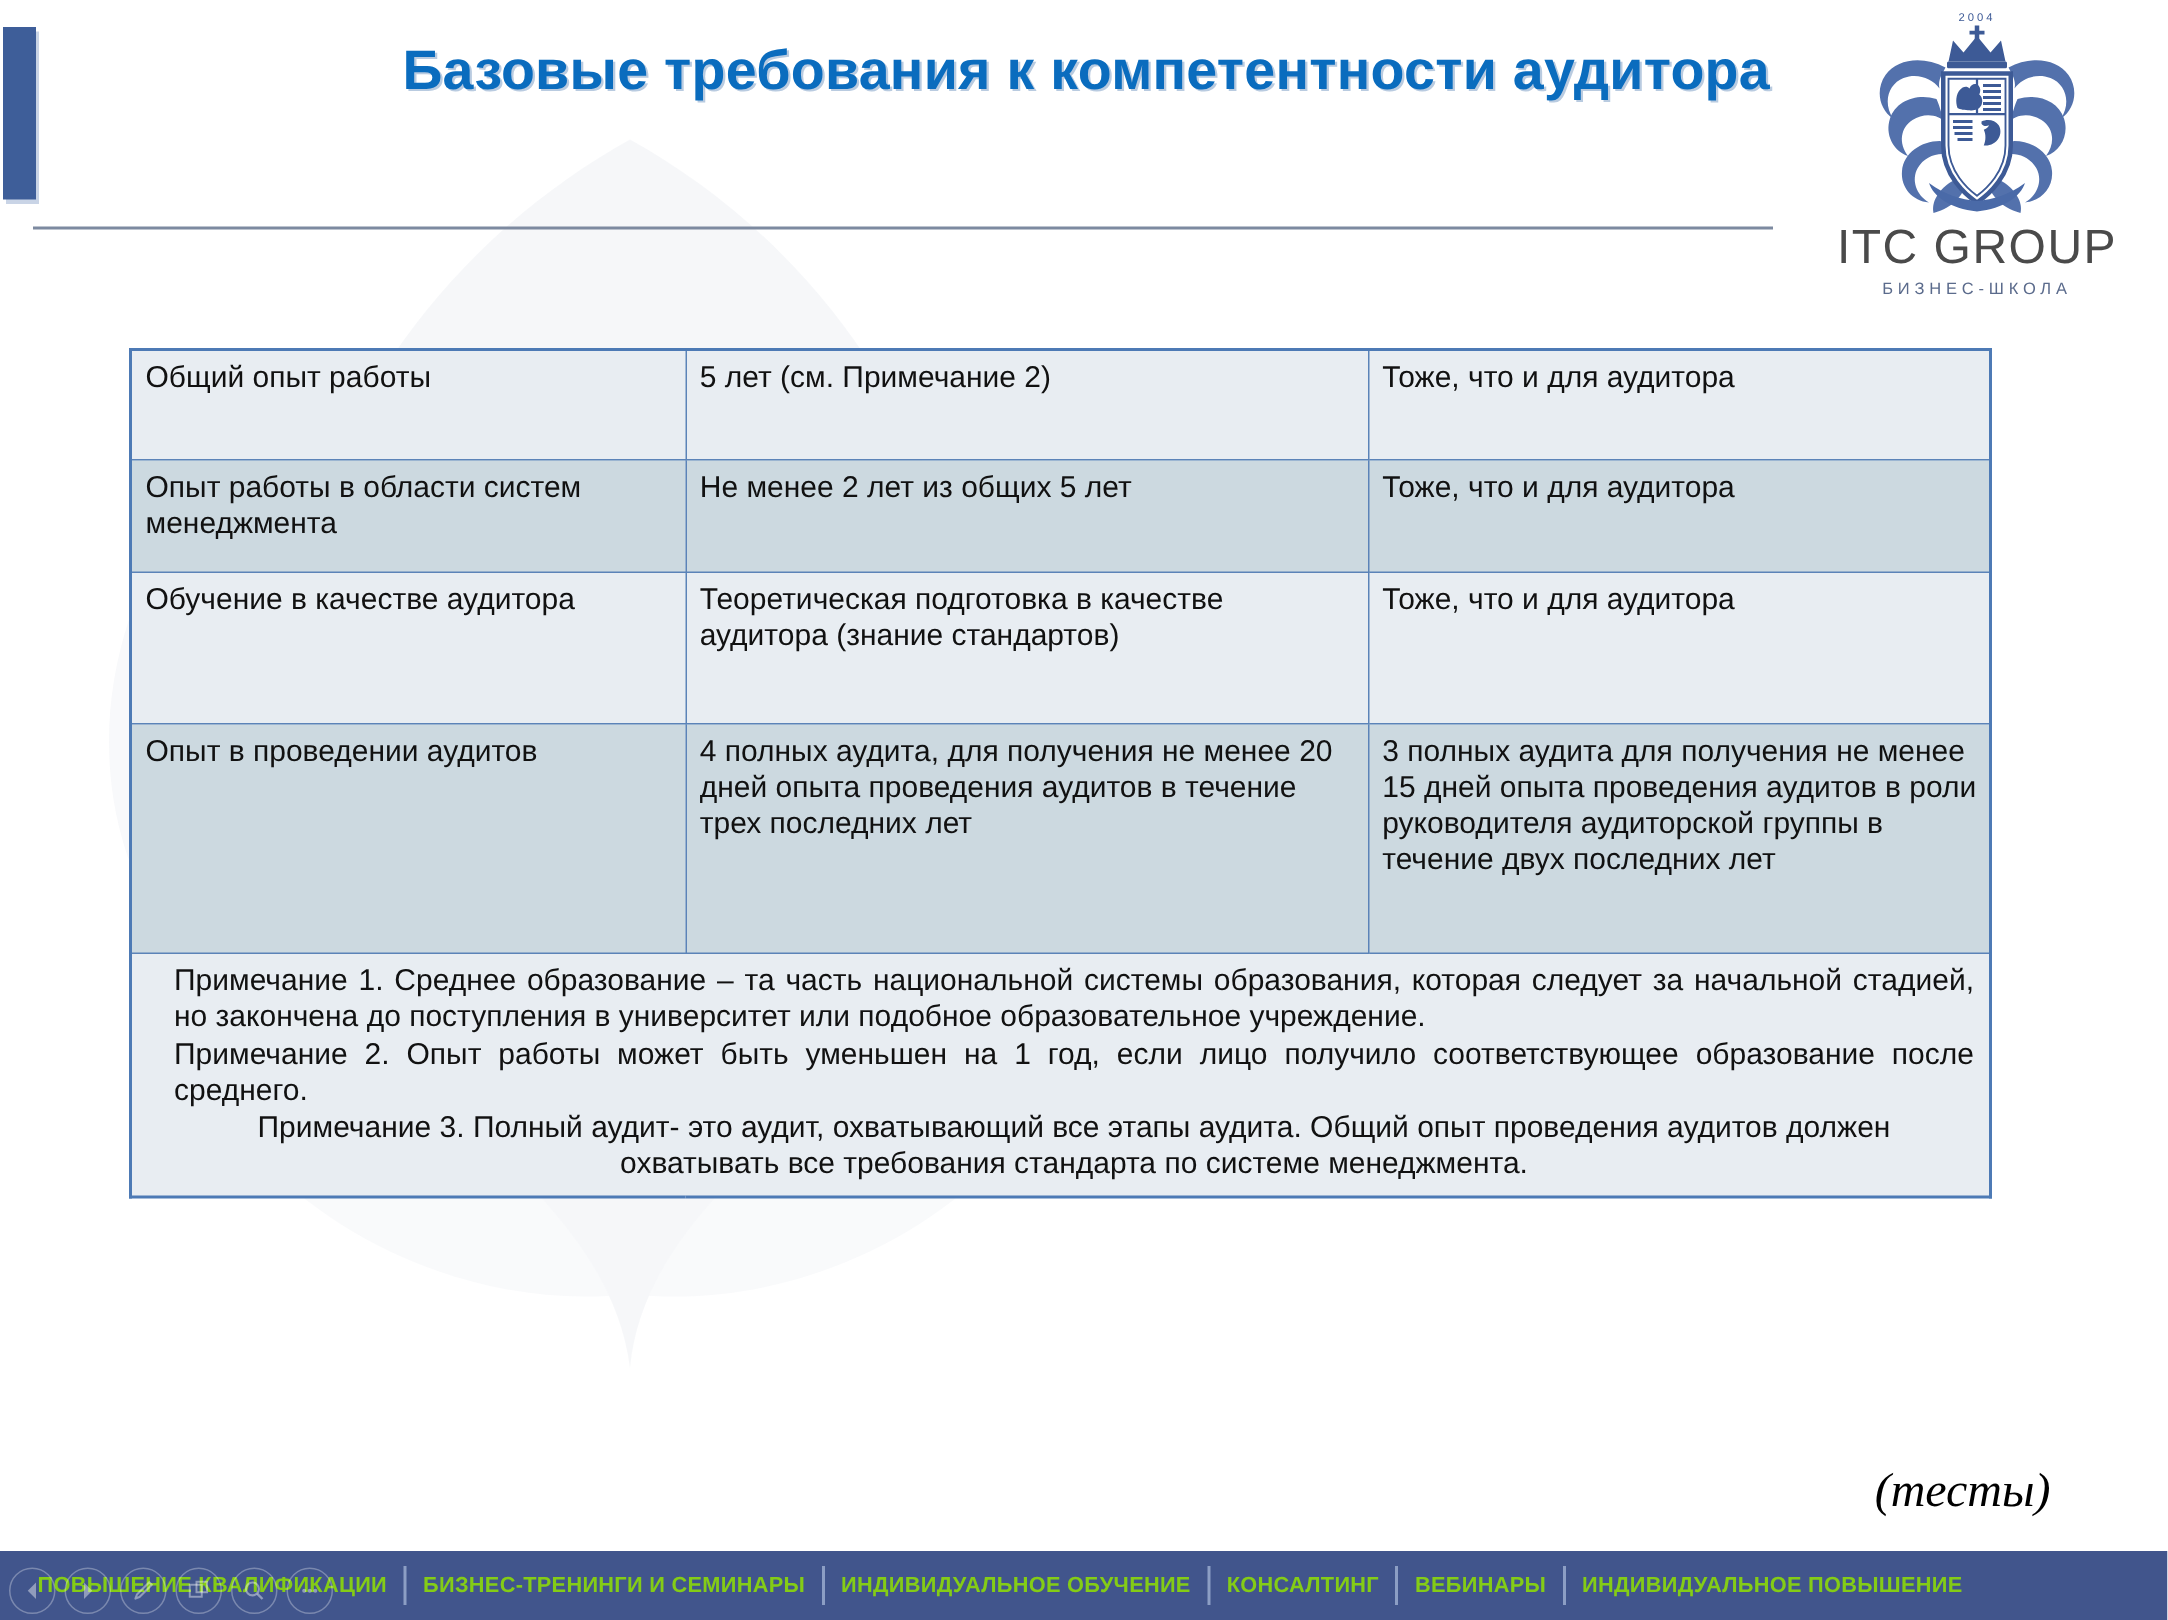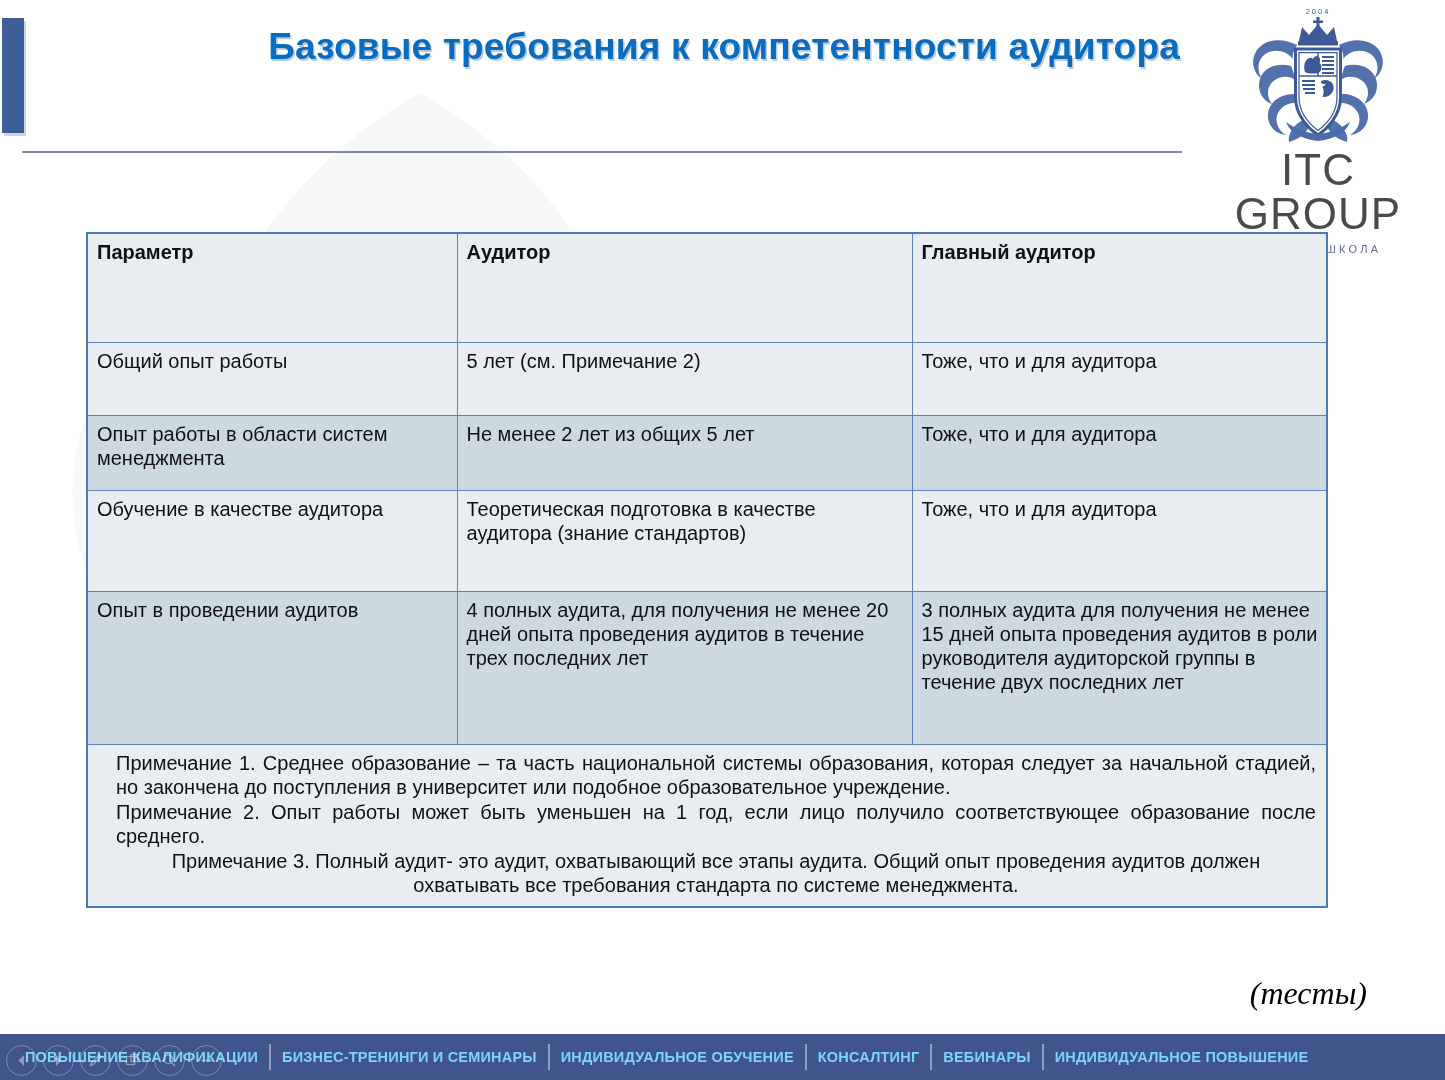--- a/index.html
+++ b/index.html
@@ -43,21 +43,21 @@
     border-top:2px solid #7d8aa0;
   }
 
   
   .logo{
     position:absolute;right:22px;top:6px;width:210px;height:190px;
     text-align:center;
   }
   .logo-crest{width:150px;height:140px;display:block;margin:0 auto;}
   .logo-name{
-    font-size:44px;font-weight:normal;color:#4a4a4a;
+    font-size:32px;font-weight:normal;color:#4a4a4a;
     letter-spacing:1px;line-height:1;margin-top:2px;
     font-family:"Liberation Sans","DejaVu Sans",sans-serif;
   }
   .logo-sub{
     font-size:11px;color:#5b6b8c;letter-spacing:3.2px;margin-top:7px;
   }
 
   
   .table-wrap{
     position:absolute;left:86px;top:232px;width:1240px;
@@ -107,21 +107,21 @@
     font-style:italic;font-size:32px;color:#000;
   }
 
   
   .bottombar{
     position:absolute;left:0;bottom:0;width:1445px;height:46px;
     background:#41558c;
     display:flex;align-items:center;
   }
   .bottombar .nav-item{
-    color:#7dd3fc;font-size:14.5px;font-weight:bold;
+    color:#84cc16;font-size:14.5px;font-weight:bold;
     letter-spacing:.2px;white-space:nowrap;
     padding:0 11px;
     display:flex;align-items:center;height:28px;text-align:right;
   }
   .bottombar .sep{
     width:2px;height:26px;background:#8c9ec4;flex:0 0 auto;
   }
   .bottombar .lead{width:14px;flex:0 0 auto;}
 
   
@@ -215,25 +215,20 @@
 </div>
 
 <div class="table-wrap">
   <table class="req">
     <colgroup>
         <col class="c1">
         <col class="c2">
         <col class="c3">
       </colgroup>
     <tbody>
-      <tr class="head rowA">
-        <td>Параметр</td>
-        <td>Аудитор</td>
-        <td>Главный аудитор</td>
-      </tr>
 
 
       <tr class="rowA">
         <td class="tall-b">Общий опыт работы</td>
         <td class="tall-b">5 лет (см. Примечание 2)</td>
         <td class="tall-b">Тоже, что и для аудитора</td>
       </tr>
 
       <tr class="rowB">
         <td class="tall-c">Опыт работы в области систем менеджмента</td>

